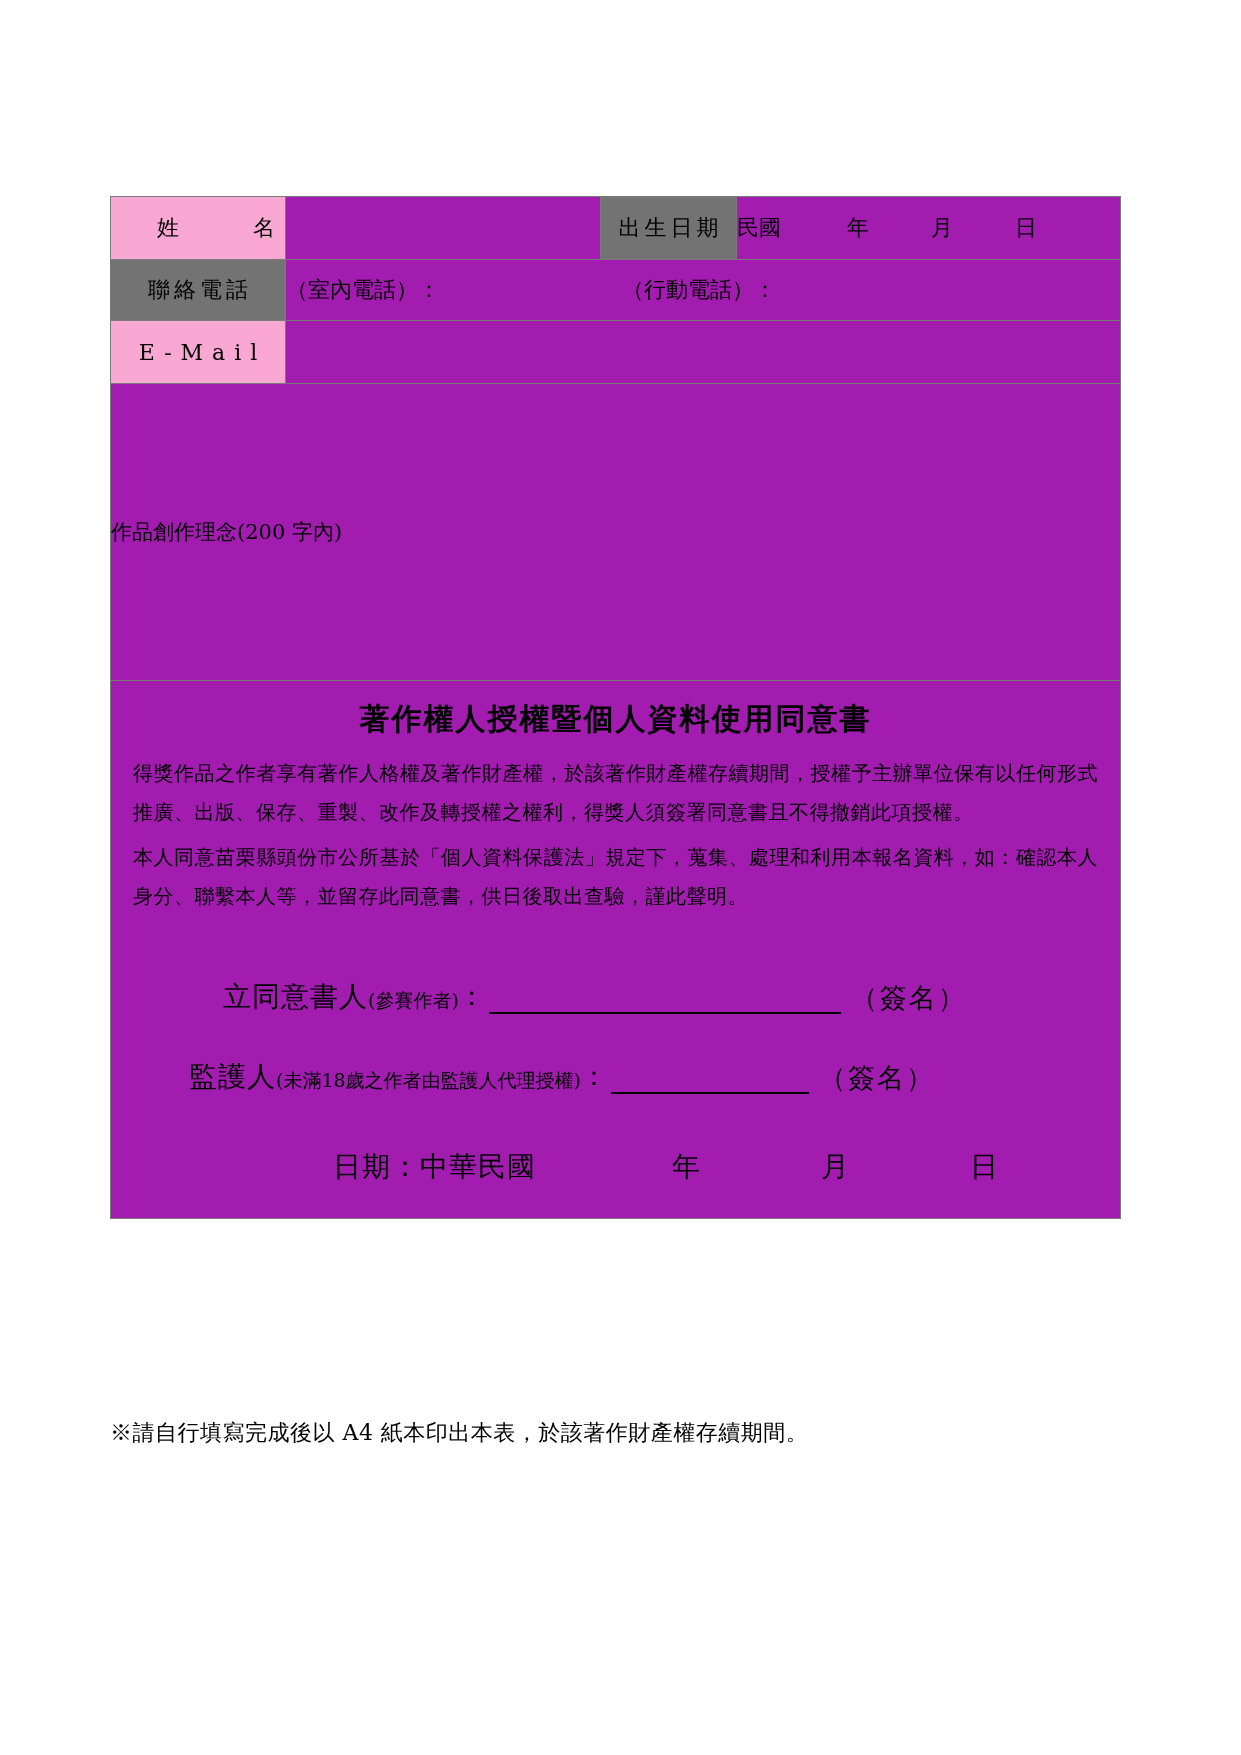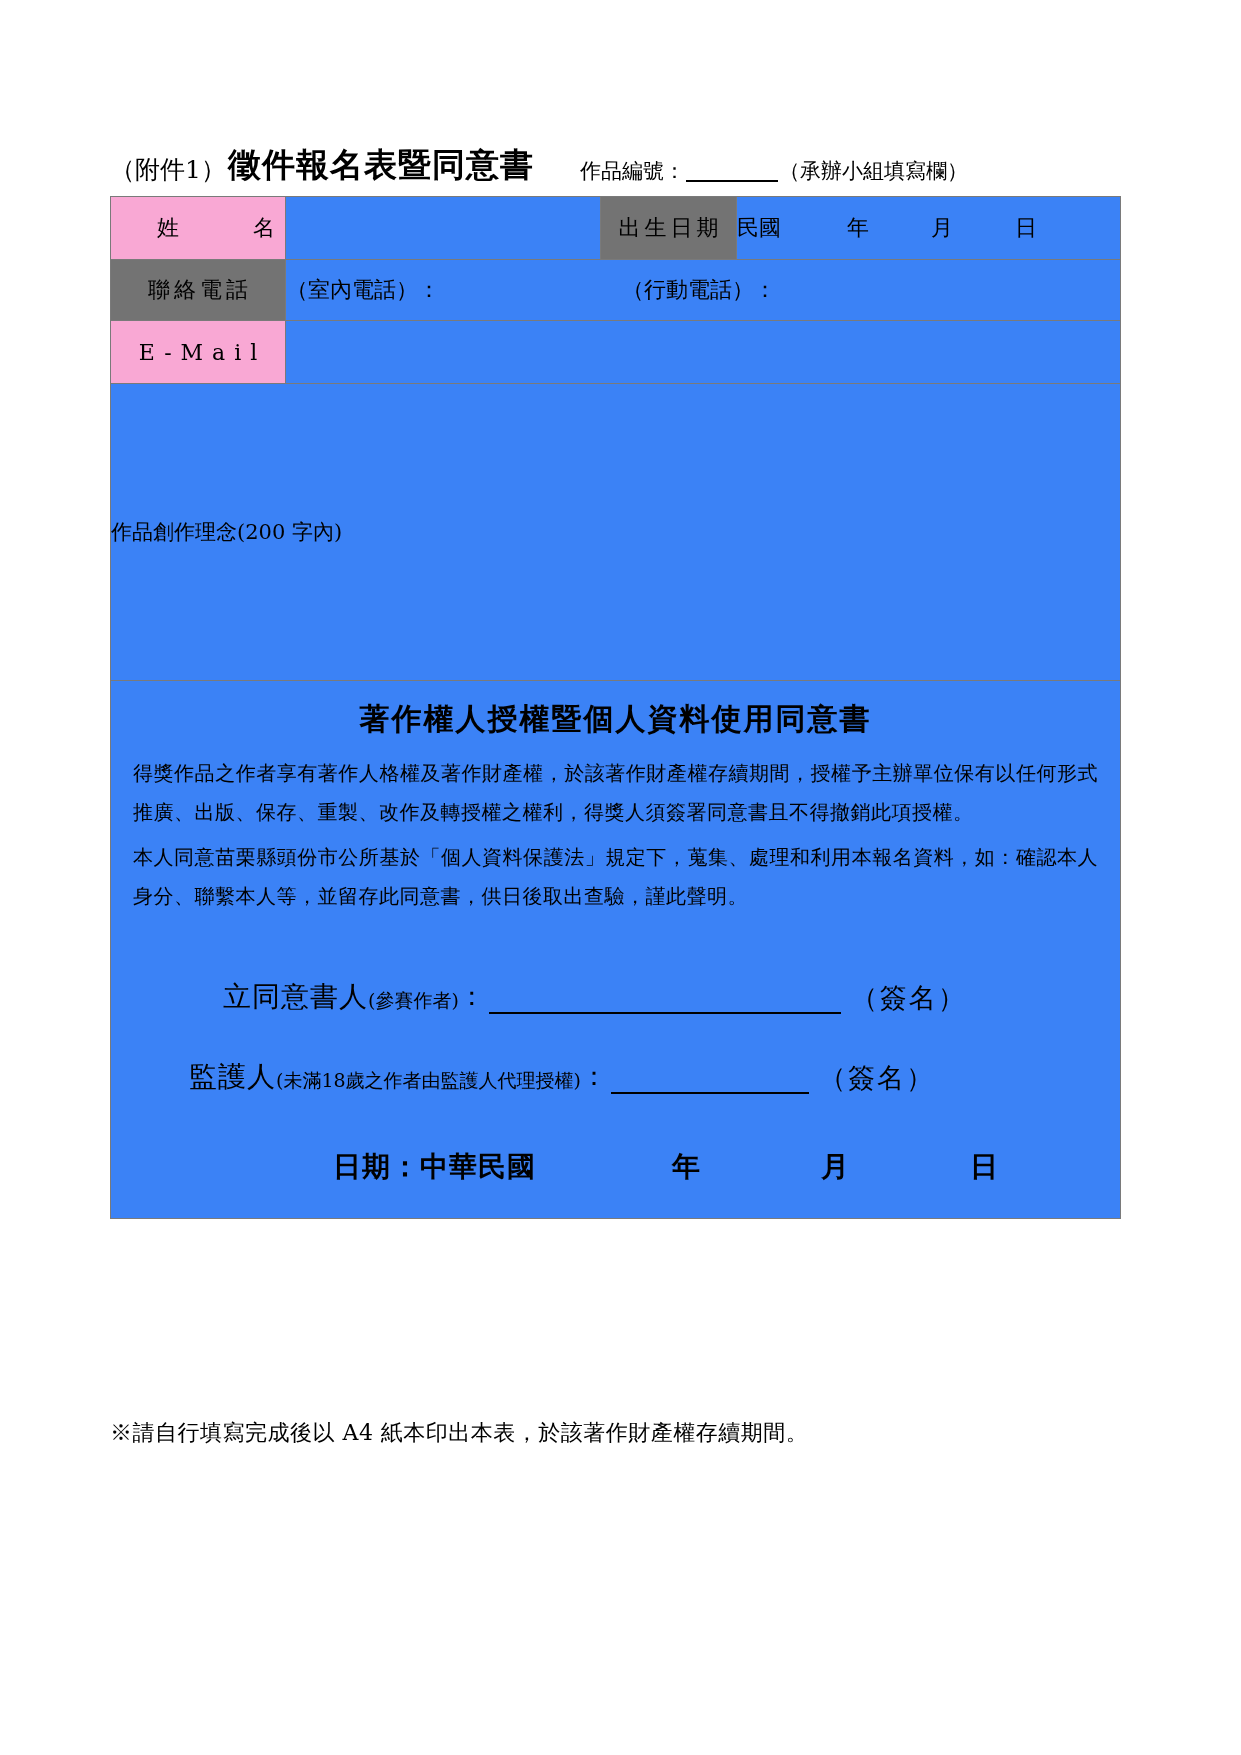--- a/index.html
+++ b/index.html
@@ -99,21 +99,21 @@
   }
   .lbl-mail {
     background: #f9a8d4;
     text-align: center;
     letter-spacing: 9px;
     text-indent: 9px;
     font-size: 23px;
     font-family: "DejaVu Serif", "Liberation Serif", serif;
   }
   .val {
-    background: #3b82f6;
+    background: #a21caf;
   }
   .dob-cell {
     padding-left: 10px;
     font-size: 21px;
     white-space: nowrap;
   }
   .dob-cell .seg { display: inline-block; }
   .dob-cell .gap-a { display: inline-block; width: 66px; }
   .dob-cell .gap-b { display: inline-block; width: 62px; }
   .dob-cell .gap-c { display: inline-block; width: 62px; }
@@ -216,50 +216,40 @@
   }
   .date-line {
     display: flex;
     align-items: flex-end;
     font-size: 28px;
     padding-left: 200px;
     padding-top: 10px;
     padding-bottom: 14px;
     white-space: nowrap;
     letter-spacing: 1px;
-    font-weight: bold;
   }
   .date-line .d-gap-a { display: inline-block; width: 136px; }
   .date-line .d-gap-b { display: inline-block; width: 120px; }
   .date-line .d-gap-c { display: inline-block; width: 120px; }
 
   
   .footer-note {
     position: absolute;
     left: 110px;
     top: 1418px;
     font-size: 22px;
     letter-spacing: 0.5px;
     white-space: nowrap;
   }
 </style>
 </head>
 <body>
 
 <div class="page">
 
-  <div class="header-row">
-    <span class="title-attach">（附件1）</span>
-    <span class="title-main">徵件報名表暨同意書</span>
-    <span class="code-wrap">
-      <span class="code-label">作品編號：</span>
-      <span class="code-blank"></span>
-      <span class="code-note">（承辦小組填寫欄）</span>
-    </span>
-  </div>
 
   <table class="form-table">
     <colgroup>
       <col style="width:175px">
       <col style="width:315px">
       <col style="width:136px">
       <col style="width:384px">
     </colgroup>
     <tbody>
 

